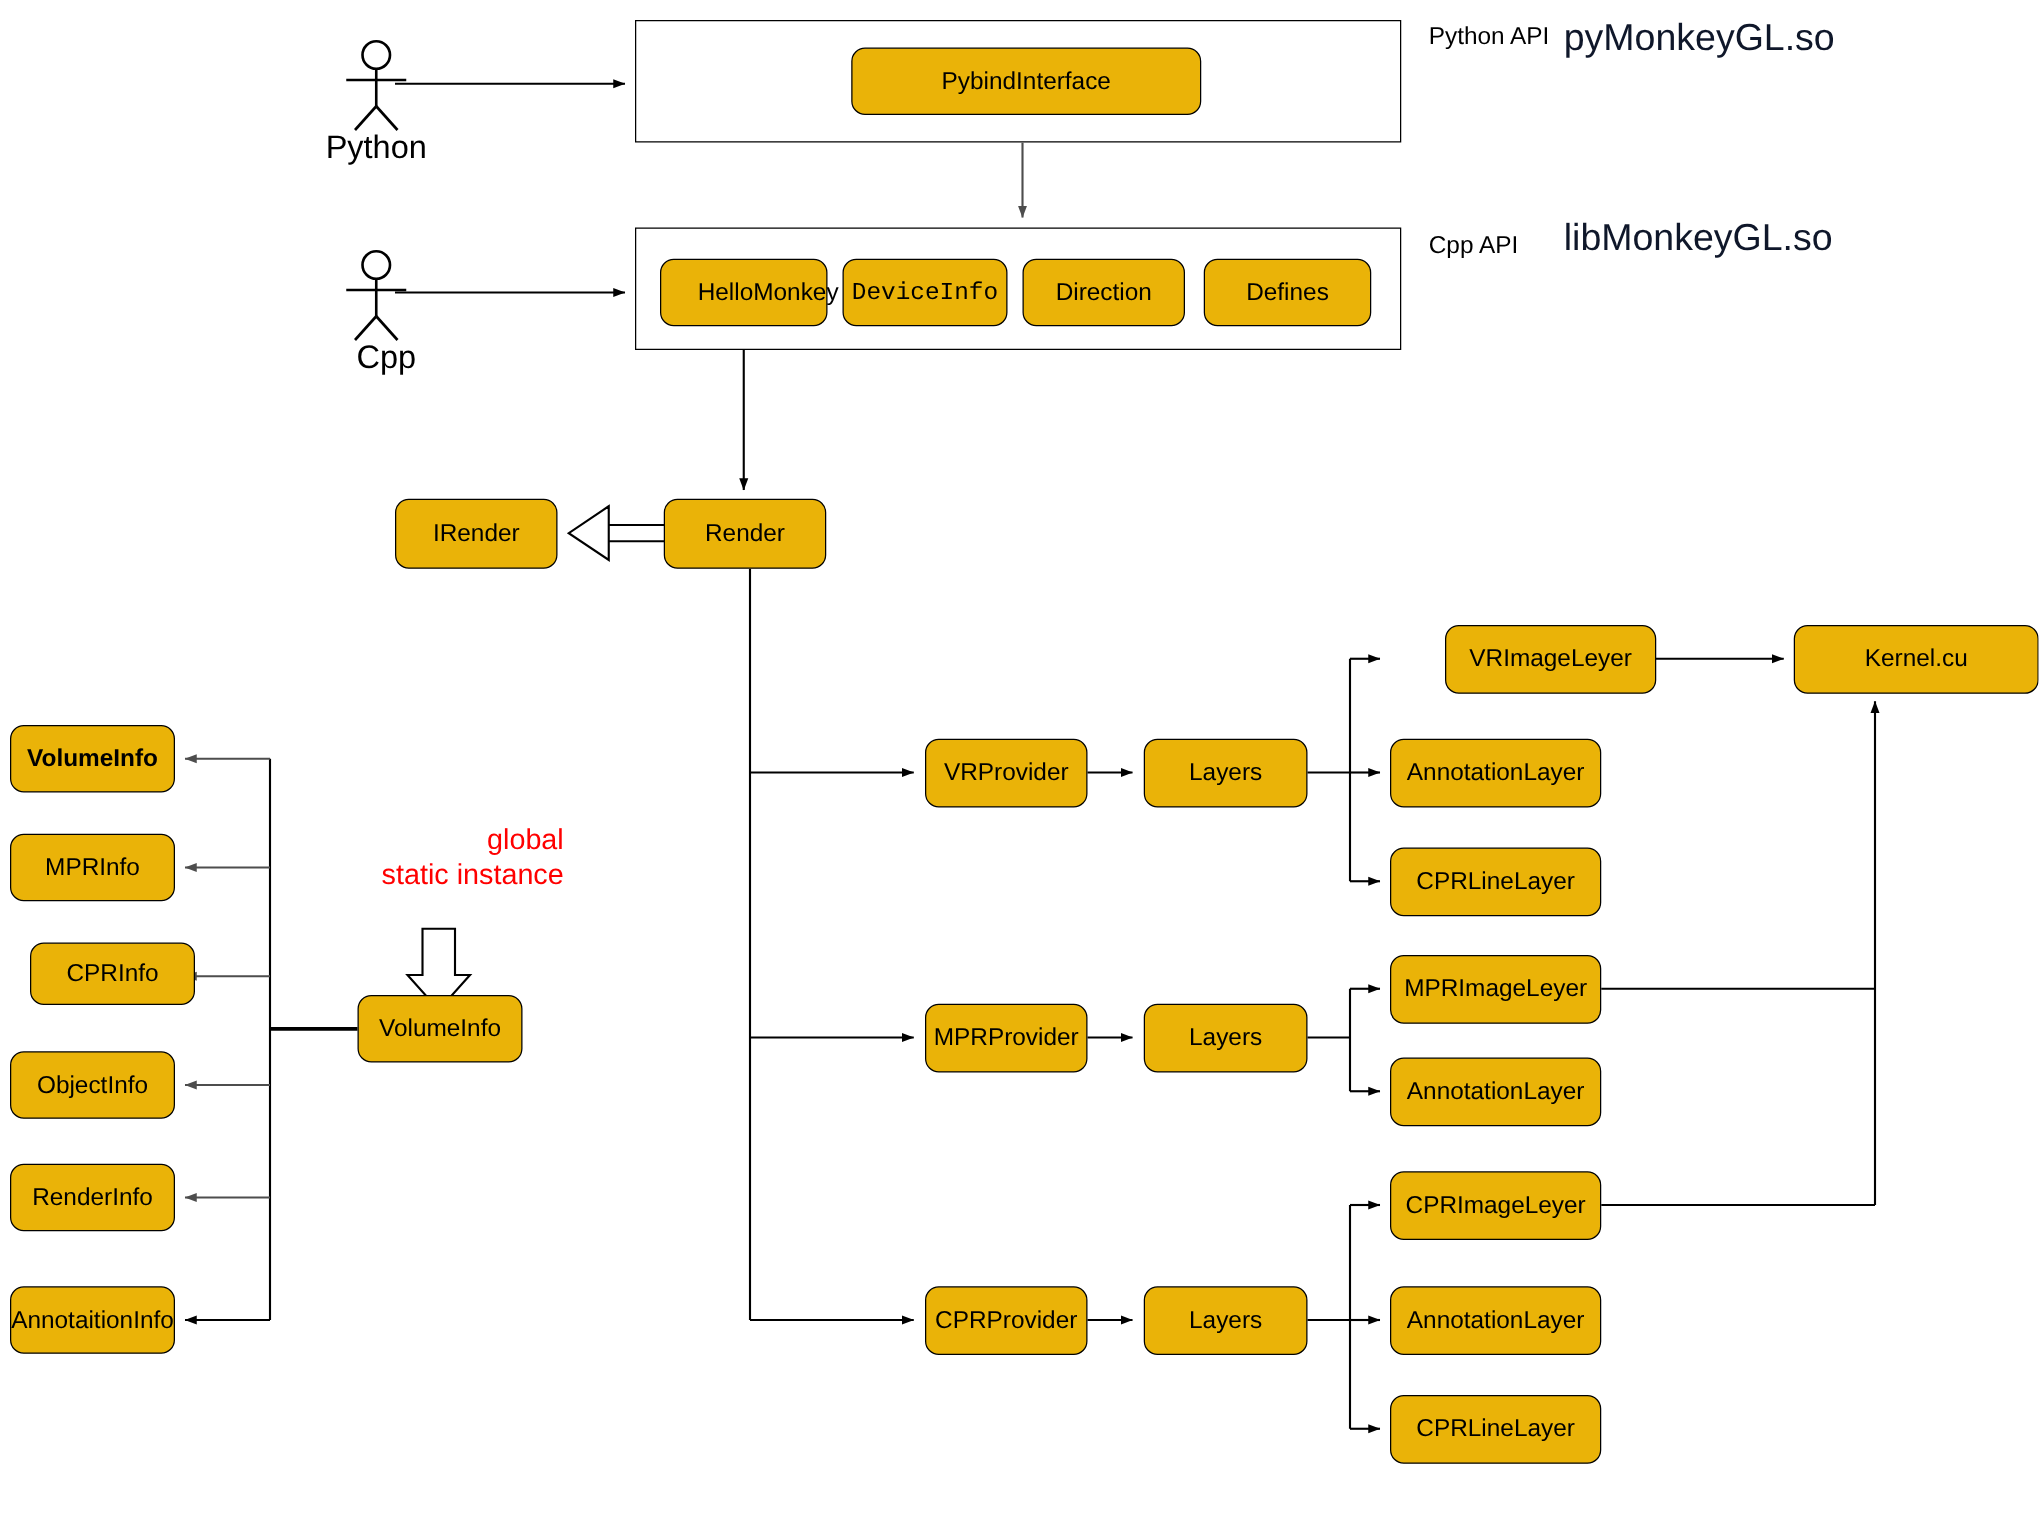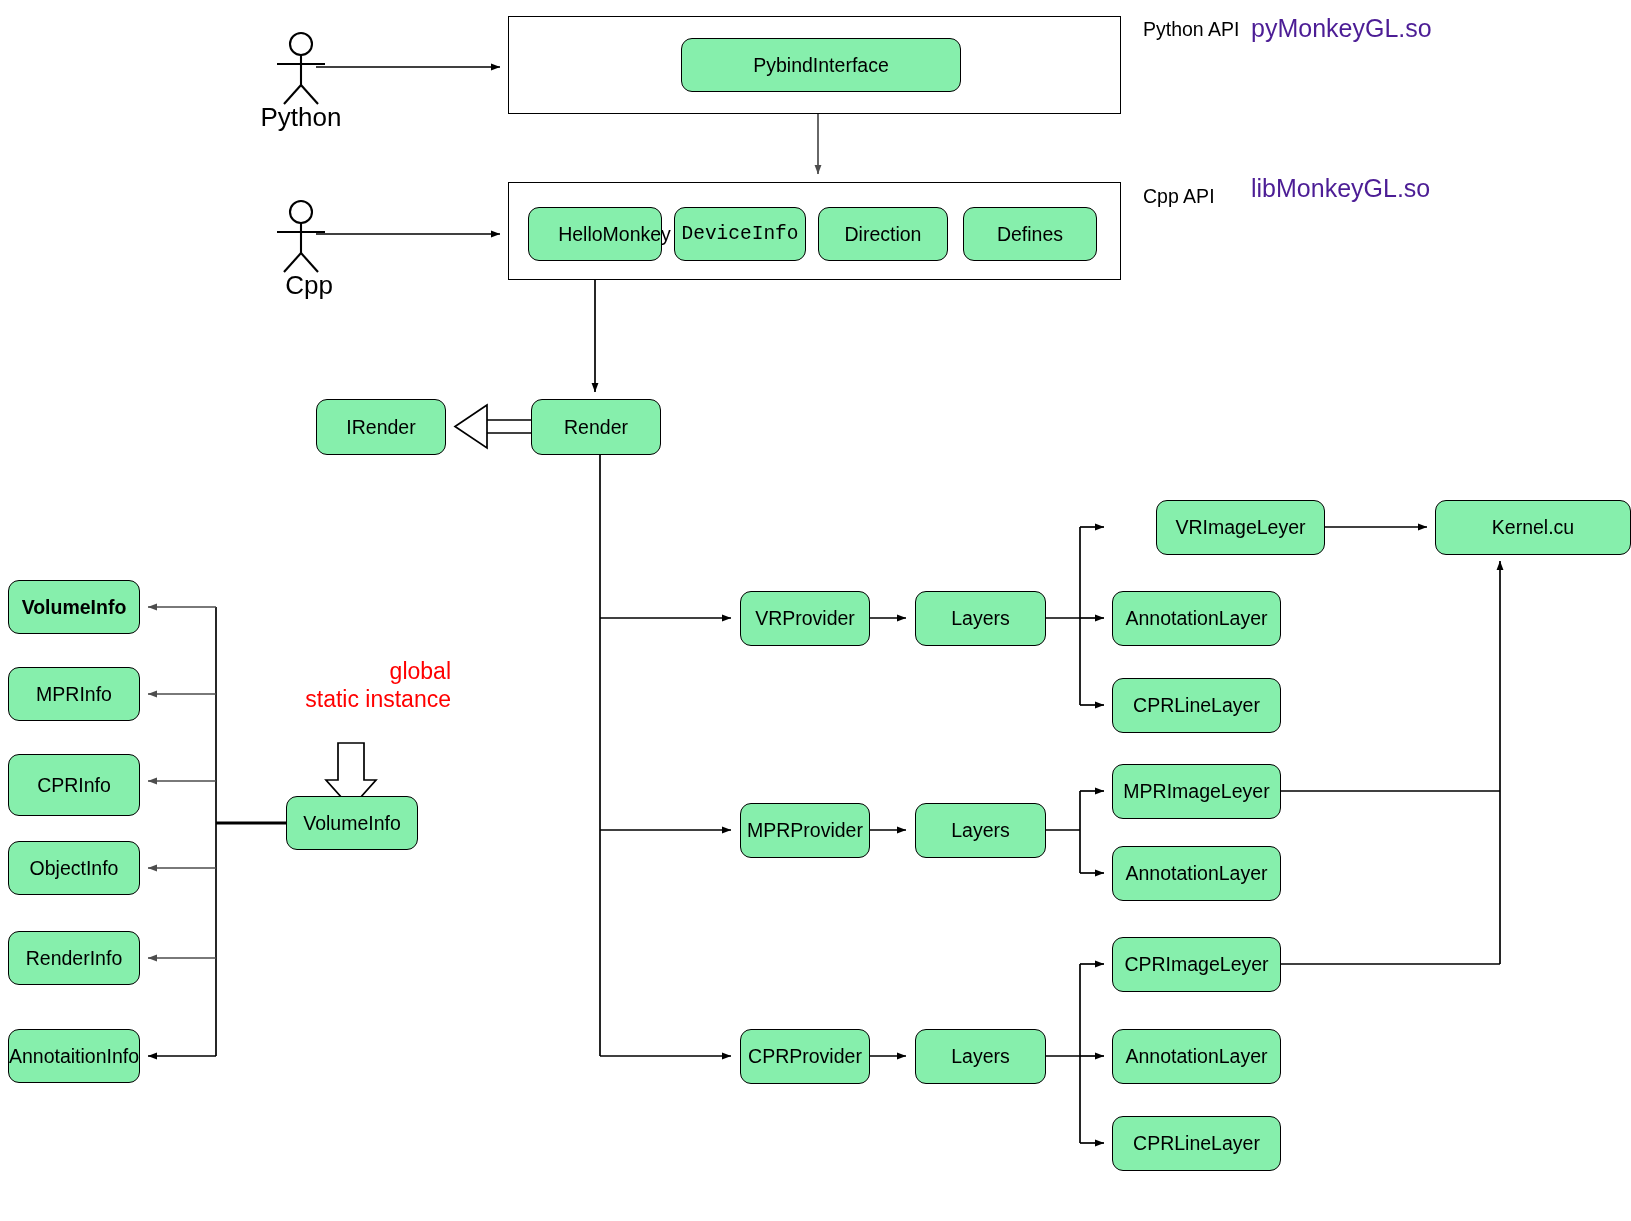--- a/index.html
+++ b/index.html
@@ -25,21 +25,21 @@
     height: 1221px;
     pointer-events: none;
   }
 
   
   .node {
     position: absolute;
     box-sizing: border-box;
     border: 1.6px solid #000000;
     border-radius: 11px;
-    background: #86efac;
+    background: #eab308;
     display: flex;
     align-items: center;
     justify-content: center;
     text-align: center;
     font-size: 19.5px;
     color: #000000;
     line-height: 1.15;
     z-index: 3;
   }
 
@@ -55,22 +55,22 @@
 
   
   .label {
     position: absolute;
     font-size: 19.5px;
     color: #000000;
     white-space: nowrap;
     z-index: 4;
   }
   .label.blue {
-    color: #4c1d95;
-    font-size: 25px;
+    color: #0f172a;
+    font-size: 30px;
   }
   .label.red {
     color: #ff0000;
     font-size: 23px;
     text-align: right;
     white-space: pre;
     line-height: 1.22;
   }
   .label.actor-name {
     font-size: 26px;
@@ -184,21 +184,21 @@
   <div class="node" style="left:818px; top:207px; width:130px; height:54px;">Direction</div>
   <div class="node" style="left:963px; top:207px; width:134px; height:54px;">Defines</div>
 
   <div class="node" style="left:316px; top:399px; width:130px; height:56px;">IRender</div>
   <div class="node" style="left:531px; top:399px; width:130px; height:56px;">Render</div>
 
   <div class="node" style="left:286px; top:796px; width:132px; height:54px;">VolumeInfo</div>
 
   <div class="node" style="left:8px; top:580px; width:132px; height:54px;font-weight:bold;">VolumeInfo</div>
   <div class="node" style="left:8px; top:667px; width:132px; height:54px;">MPRInfo</div>
-  <div class="node" style="left:8px; top:754px; width:132px; height:62px;border-radius:11px;">CPRInfo</div>
+  <div class="node" style="left:24px; top:754px; width:132px; height:50px;border-radius:11px;">CPRInfo</div>
   <div class="node" style="left:8px; top:841px; width:132px; height:54px;">ObjectInfo</div>
   <div class="node" style="left:8px; top:931px; width:132px; height:54px;">RenderInfo</div>
   <div class="node" style="left:8px; top:1029px; width:132px; height:54px;">AnnotaitionInfo</div>
 
   <div class="label red" style="left:251px; top:657px; width:200px;">global
 static instance</div>
 
   <div class="node" style="left:740px; top:591px; width:130px; height:55px;">VRProvider</div>
   <div class="node" style="left:740px; top:803px; width:130px; height:55px;">MPRProvider</div>
   <div class="node" style="left:740px; top:1029px; width:130px; height:55px;">CPRProvider</div>

